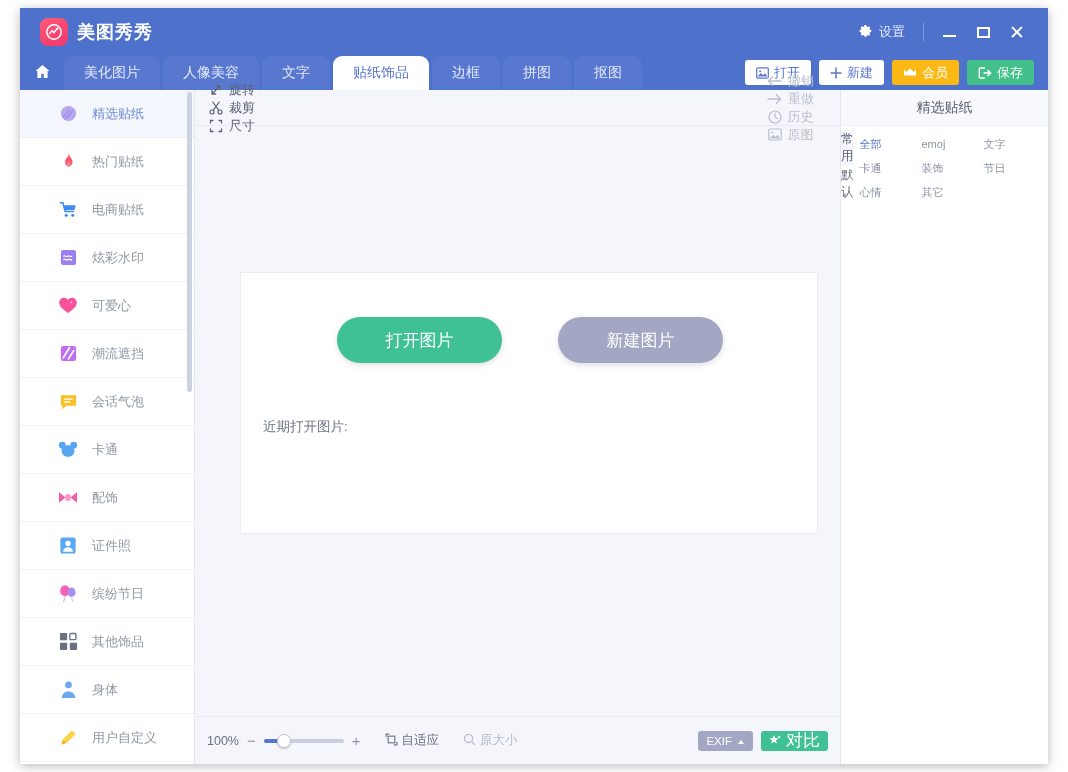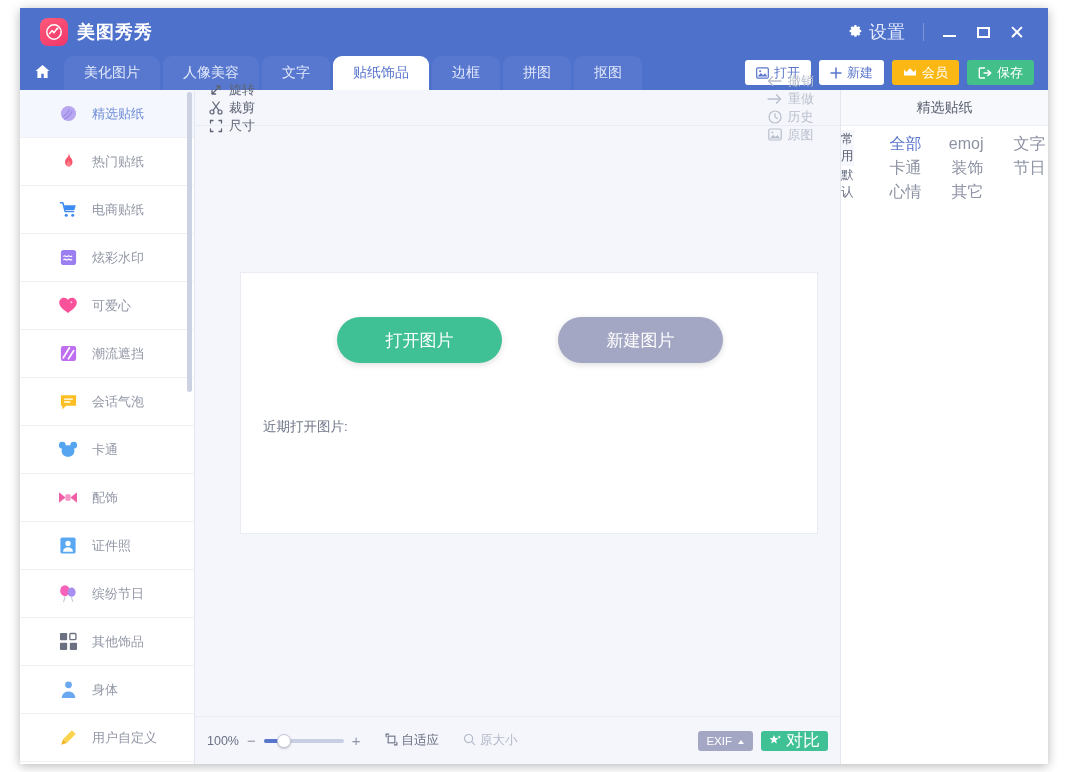--- a/index.html
+++ b/index.html
@@ -28,21 +28,21 @@
     width:28px; height:28px; border-radius:8px;
     background: linear-gradient(150deg,#ff5a7a 0%, #f0366b 100%);
     display:flex; align-items:center; justify-content:center;
   }
   .logo-mark svg { display:block; }
   .app-title {
     color:#ffffff; font-size:18px; font-weight:bold; letter-spacing:1px;
   }
   .tb-right { position:absolute; right:14px; top:0; height:48px; display:flex; align-items:center; gap:0px;}
   .settings-btn {
-    display:flex; align-items:center; gap:6px; color:#e4eafc; font-size:18px;
+    display:flex; align-items:center; gap:6px; color:#e4eafc; font-size:13px;
     padding: 4px 10px; cursor:default;
   }
   .tb-divider { width:1px; height:18px; background:#7d96da; margin:0 8px;}
   .wbtn {
     width:34px; height:30px; display:flex; align-items:center; justify-content:center;
     color:#ffffff;
   }
   .wbtn .min-glyph { width:13px; height:2px; background:#fff; margin-top:8px;}
   .wbtn .max-glyph { width:13px; height:11px; border:2px solid #fff;}
   .wbtn .close-glyph { font-size:19px; line-height:19px; font-weight:300;}
@@ -185,22 +185,22 @@
   .rpanel-body { position:absolute; left:0; top:36px; width:208px; height:638px; display:flex; }
   .rp-sidetabs { width:40px; background:#ffffff; padding-top:4px;}
   .rp-sidetab {
     height:36px; display:flex; align-items:center; justify-content:center;
     font-size:12.5px; color:#6a7184;
   }
   .rp-sidetab.active { background:#f5f7fc; color:#5b6171;}
   .rp-cats { flex:1; padding:6px 4px 0 6px; }
   .cat-row { display:flex; }
   .cat {
-    width:62px; height:24px; display:flex; align-items:center; justify-content:flex-end;
-    font-size:16px; color:#8d93a4;
+    width:62px; height:24px; display:flex; align-items:center; justify-content:flex-start;
+    font-size:11px; color:#8d93a4;
   }
   .cat.active { color:#5a76cc; }
   .cat.blank { visibility:hidden; }
 </style>
 </head>
 <body>
 
 <div id="app">
 
   <div class="titlebar">

